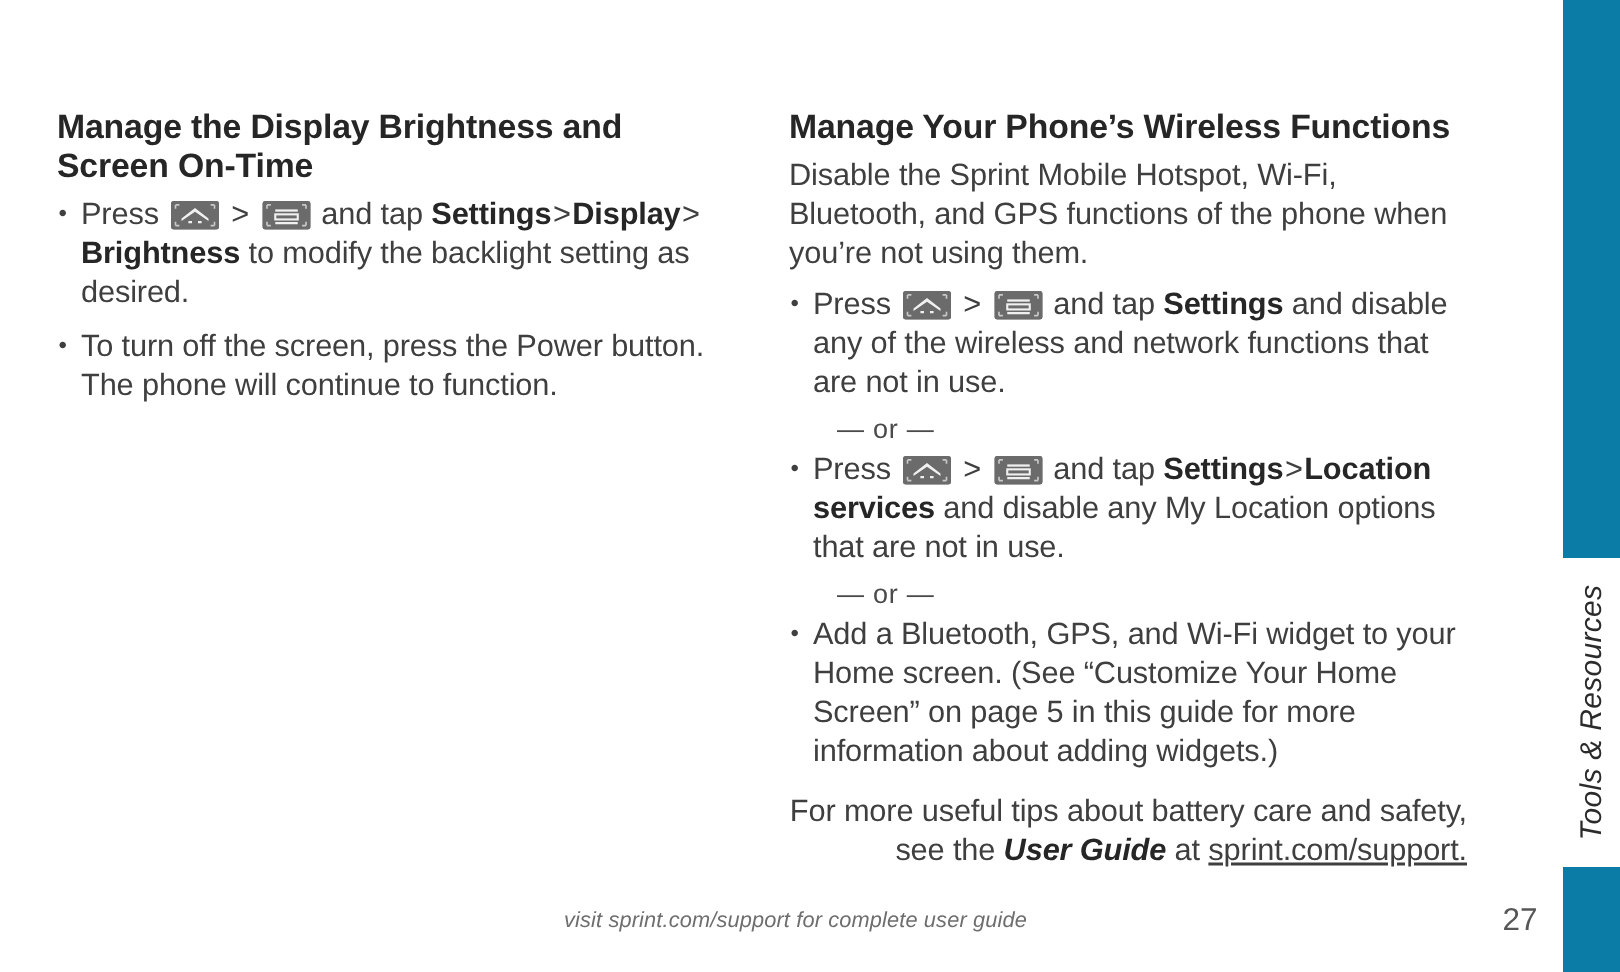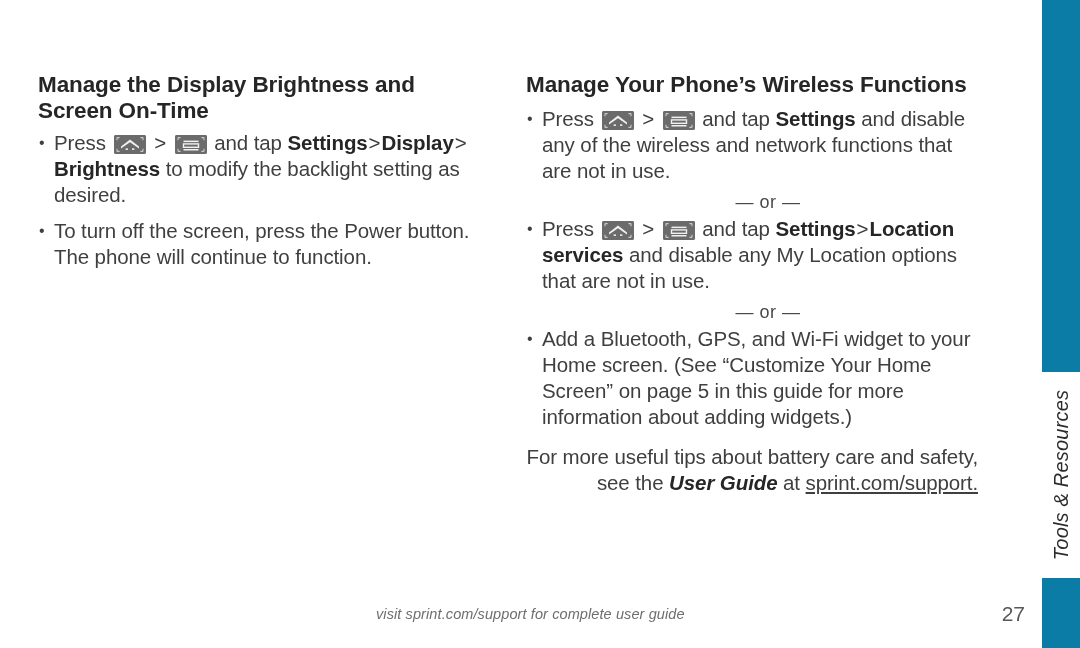--- a/index.html
+++ b/index.html
@@ -114,21 +114,20 @@
     line-height: 26px;
     color: #3f3f3f;
   }
   li.or-line {
     padding-left: 32px;
     margin: -4px 0 2px 0;
     font-size: 18px;
     line-height: 24px;
     color: #4a4a4a;
     letter-spacing: 0.5px;
-    text-align: center;
   }
   li.or-line::before { content: none; }
 
   .b { font-weight: bold; color: #262626; text-align: right; }
   .ital { font-style: italic; font-weight: bold; color: #262626; }
   .gt {
     font-weight: normal;
     color: #3f3f3f;
     padding: 0 1px;
   }
@@ -226,20 +225,21 @@
         <span>To turn off the screen, press the Power button. The phone will continue to function.</span>
       </li>
 
     </ul>
   </div>
 
   <div class="col col-right">
 
     <h2 class="section-title">Manage Your Phone’s Wireless Functions</h2>
 
+    <p class="body-text">Disable the Sprint Mobile Hotspot, Wi-Fi, Bluetooth, and GPS functions of the phone when you’re not using them.</p>
 
     <ul class="bullets" style="margin-top:8px;">
 
       <li class="bullet">
         <span>Press</span>
         <span class="keyicon">
           <svg width="32" height="19" viewBox="0 0 32 19" aria-hidden="true">
             <rect x="0" y="0" width="32" height="19" rx="2" fill="#6b6b6b"></rect>
             <path d="M16 4.6 L25 11.6 L25 13.4 L16 7.2 L7 13.4 L7 11.6 Z" fill="#f0f0f0"></path>
             <path d="M11.6 13.4 L14 13.4 L14 14.9 L11.6 14.9 Z" fill="#f0f0f0"></path>

